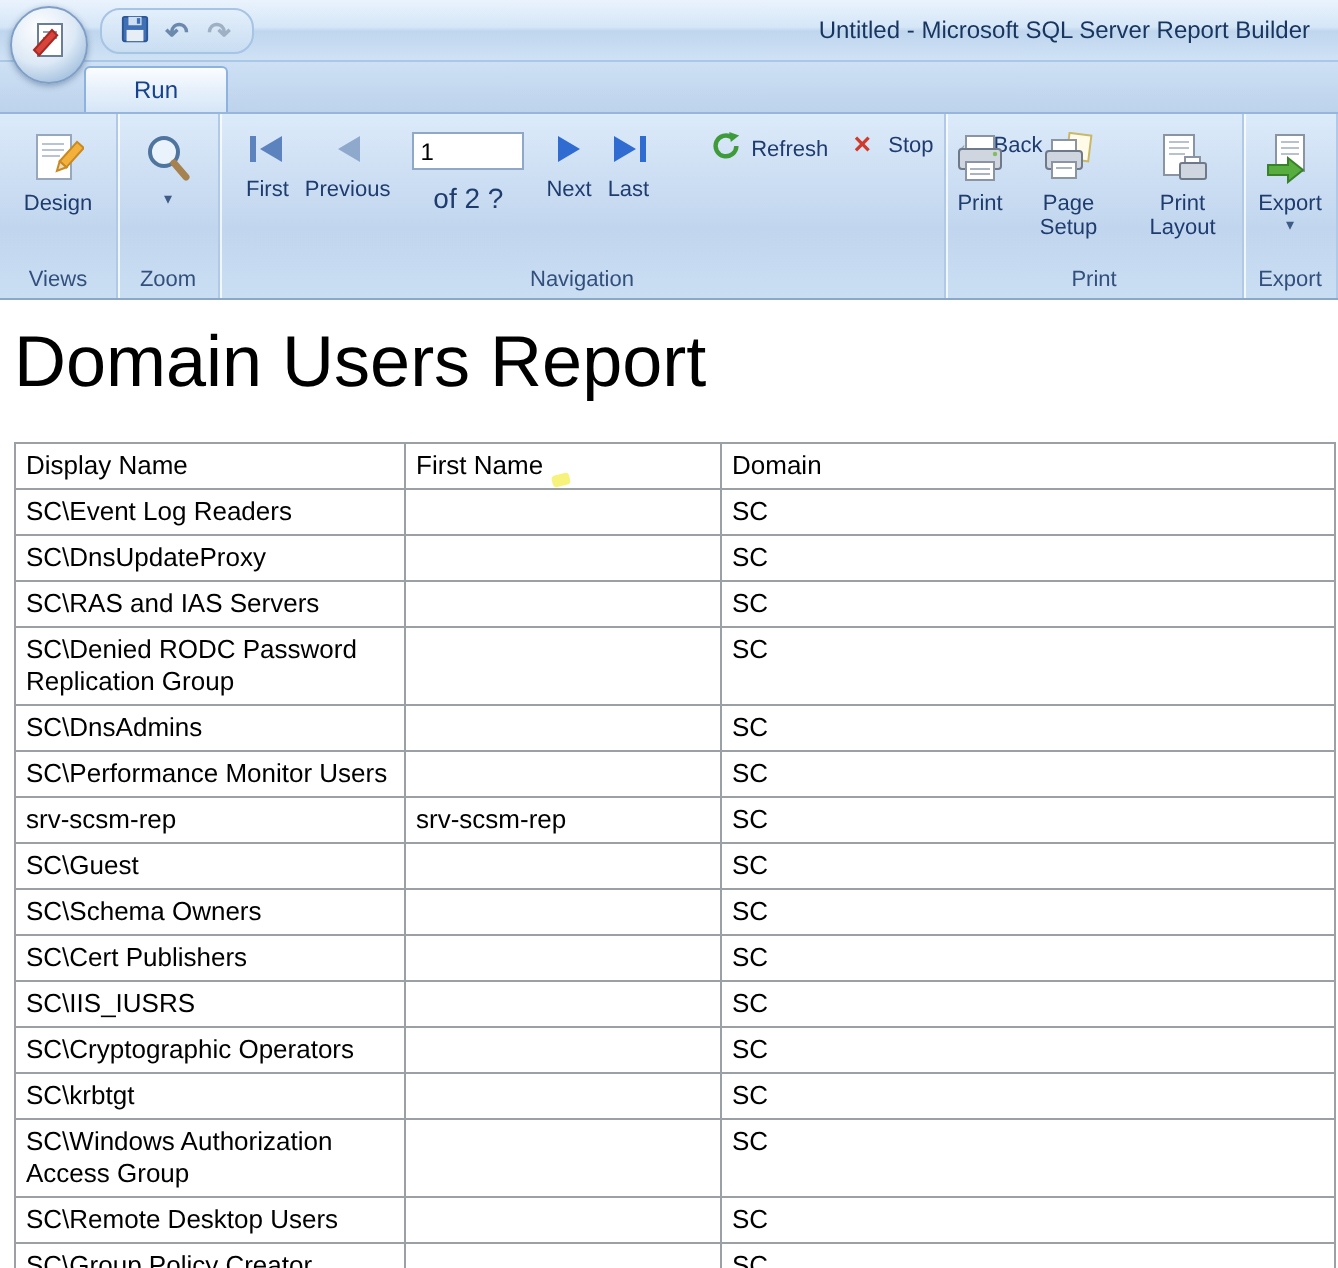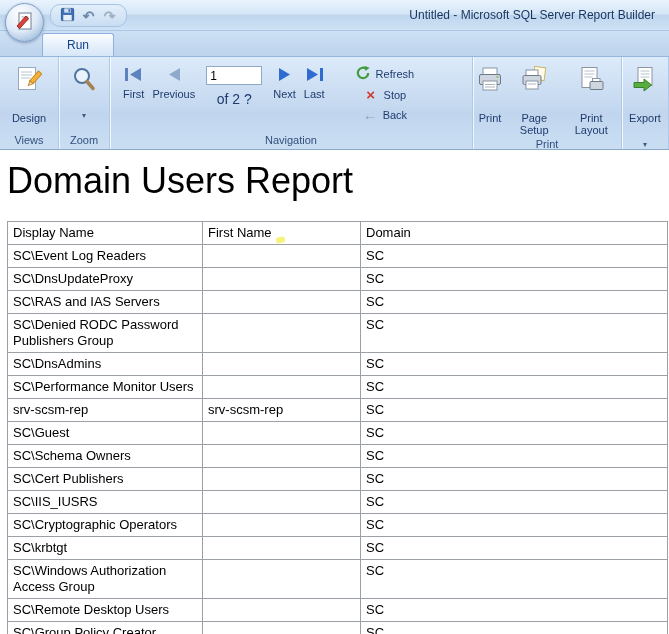--- a/index.html
+++ b/index.html
@@ -35,35 +35,35 @@
 
   
   .ribbon{flex:0 0 92px;height:92px;display:flex;
     background:linear-gradient(#dcebfa,#cfe0f4 30%,#c1d6ee 62%,#cadef3);
     border-top:1px solid #96b6dd;border-bottom:1px solid #8ca8c8}
   .group{display:flex;flex-direction:column;padding:2px 1px 0;
     border-right:1px solid #b0c9e6;box-shadow:1px 0 0 rgba(255,255,255,.75)}
   .g-views{width:56px}.g-zoom{width:48px}.g-nav{width:360px}.g-print{width:146px}.g-export{flex:1}
   .group-content{flex:1;display:flex;align-items:flex-start;justify-content:center}
   .group-label{font-size:11px;color:#33507c;text-align:center;padding:1px 2px 3px;cursor:default}
-  .big-btn{display:flex;flex-direction:column;align-items:center;gap:17px;border:none;background:transparent;
+  .big-btn{display:flex;flex-direction:column;align-items:center;gap:1px;border:none;background:transparent;
     color:#1e3c6e;font-size:11px;line-height:12px;padding:4px 3px 1px;cursor:pointer;border-radius:3px;
     font-family:inherit;text-align:center}
   .big-btn .icon{height:32px;display:flex;align-items:center;justify-content:center}
   .dd-arrow{font-size:8px;color:#3e5c85;line-height:8px}
 
   
   .nav-content{display:flex;align-items:flex-start;padding:2px 0 0 8px;justify-content:flex-start;width:100%}
   .nav-btn{display:flex;flex-direction:column;align-items:center;gap:4px;background:transparent;border:none;
     color:#1e3c6e;font-size:11px;padding:6px 4px 2px;cursor:pointer;font-family:inherit}
   .page-box{display:flex;flex-direction:column;align-items:center;gap:6px;margin:5px 7px 0}
   .page-input{width:48px;height:17px;border:1px solid #8fa8c8;font-size:12px;padding:0 3px;
     font-family:inherit;background:#fff;color:#000}
   .page-total{font-size:14px;color:#1e3c6e;cursor:default}
-  .cmd-col{display:flex;flex-direction:column;align-items:center;gap:4px;margin-left:24px;padding-top:4px}
+  .cmd-col{display:flex;flex-direction:row;align-items:flex-start;gap:4px;margin-left:24px;padding-top:4px}
   .cmd-btn{display:flex;align-items:center;gap:6px;background:transparent;border:none;font-size:11px;
     color:#1e3c6e;cursor:pointer;padding:1px 3px;font-family:inherit}
   .glyph-stop{color:#d03a2b;font-weight:bold;font-size:15px;width:14px;text-align:center;line-height:14px}
   .glyph-back{color:#94a2b4;font-weight:bold;font-size:15px;width:14px;text-align:center;line-height:14px}
 
   
   .report{flex:1;background:#fff;overflow:hidden;position:relative;padding:6px 0 0 7px}
   .report-title{font-size:36px;font-weight:400;color:#000;margin:4px 0 19px;cursor:default}
   .report-table{border-collapse:collapse;font-size:13px;color:#000;table-layout:fixed;width:660px}
   .report-table th,.report-table td{border:1px solid #9aa0a6;padding:3px 5px;text-align:left;
@@ -302,21 +302,21 @@
             <td>SC\DnsUpdateProxy</td>
             <td></td>
             <td>SC</td>
           </tr>
           <tr>
             <td>SC\RAS and IAS Servers</td>
             <td></td>
             <td>SC</td>
           </tr>
           <tr>
-            <td>SC\Denied RODC Password Publishers Group</td>
+            <td>SC\Denied RODC Password Replication Group</td>
             <td></td>
             <td>SC</td>
           </tr>
           <tr>
             <td>SC\DnsAdmins</td>
             <td></td>
             <td>SC</td>
           </tr>
           <tr>
             <td>SC\Performance Monitor Users</td>

